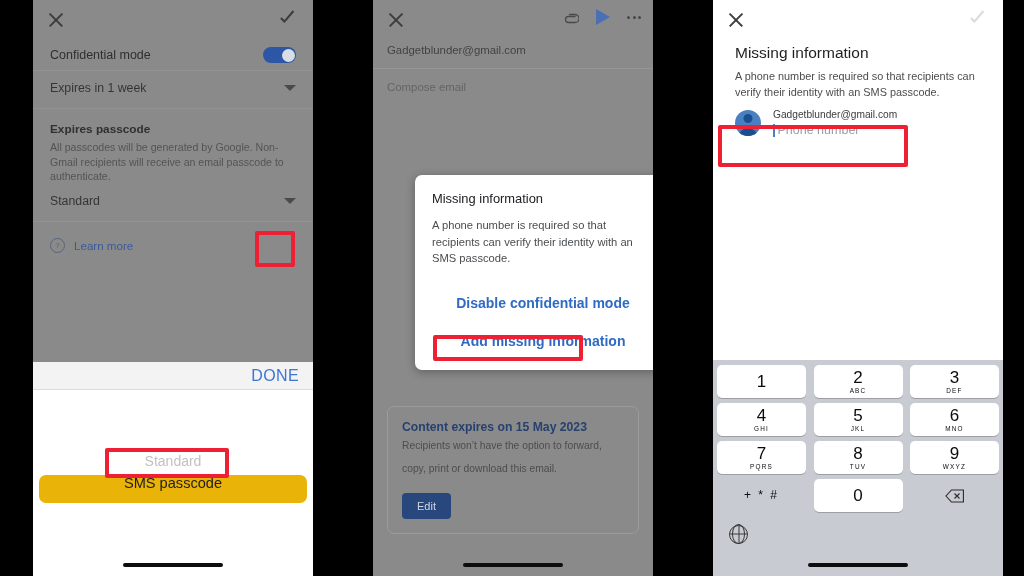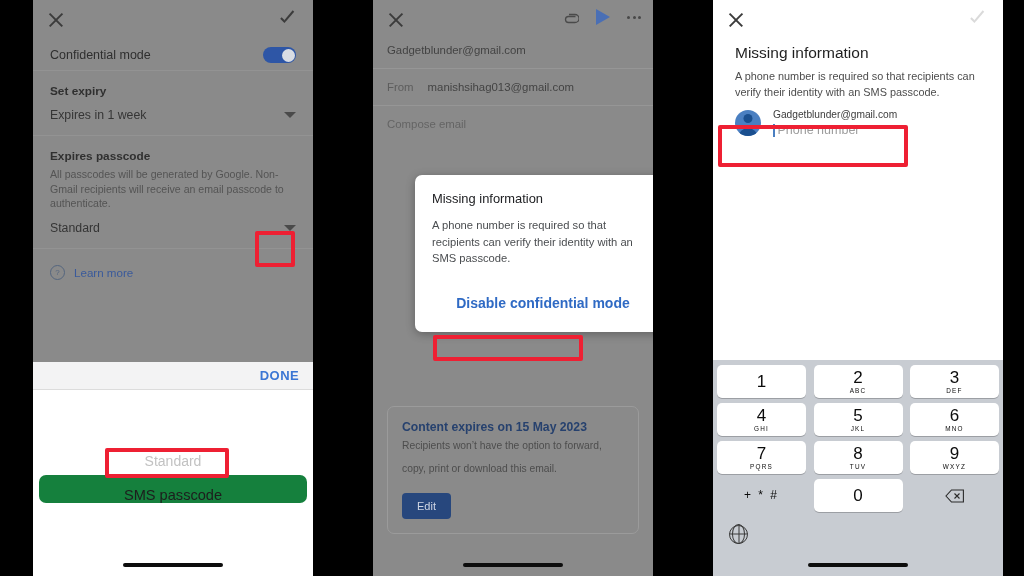--- a/index.html
+++ b/index.html
@@ -41,24 +41,24 @@
   .caret{width:0;height:0;border-left:6px solid transparent;border-right:6px solid transparent;border-top:6px solid #4a4a4a;}
   .sec-desc{font-size:10.6px;line-height:14.5px;color:#545454;padding:4px 17px 0;}
   .learn{display:flex;align-items:center;gap:9px;padding:16px 17px;}
   .ic-help{width:13px;height:13px;border:1.2px solid #54657e;border-radius:50%;position:relative;flex:none;}
   .ic-help span{position:absolute;left:0;right:0;top:1px;text-align:center;font-size:8px;color:#54657e;line-height:11px;}
   .learn-txt{font-size:11.6px;color:#3a5a9b;}
 
   
   .p1-picker{position:absolute;left:0;bottom:0;width:100%;height:214px;background:#fff;}
   .pick-bar{height:27px;background:#f3f3f4;border-bottom:1px solid #dcdcdc;display:flex;align-items:center;justify-content:flex-end;padding-right:14px;}
-  .pick-done{font-size:13px;font-weight:bold;color:#3b76d4;letter-spacing:.4px;}
+  .pick-done{font-size:16px;font-weight:normal;color:#3b76d4;letter-spacing:.4px;}
   .pick-body{position:relative;height:187px;}
   .pick-faded{position:absolute;left:0;right:0;top:63px;text-align:center;font-size:14px;color:#c2c2c2;}
-  .pick-sel{position:absolute;left:6px;right:6px;top:85px;height:28px;background:#15803d;border-radius:7px;display:flex;align-items:flex-end;justify-content:center;}
+  .pick-sel{position:absolute;left:6px;right:6px;top:85px;height:28px;background:#eab308;border-radius:7px;display:flex;align-items:flex-start;justify-content:center;}
   .pick-sel-txt{font-size:14.6px;color:#1d1d1d;}
 
   
   .p2-compose{position:absolute;inset:0;background:#8a8a8a;}
   .p2-topbar{position:relative;height:32px;}
   .p2-icons{position:absolute;right:12px;top:9px;display:flex;align-items:center;gap:17px;}
   .ic-clip{width:16px;height:13px;position:relative;}
   .ic-clip svg{display:block;}
   .ic-send{width:0;height:0;border-top:8px solid transparent;border-bottom:8px solid transparent;border-left:14px solid #4a6fb5;}
   .ic-more{display:flex;gap:2.5px;}
@@ -138,21 +138,20 @@
       </div>
 
       <div class="row row-conf">
         <div class="lbl-conf">Confidential mode</div>
         <div class="toggle">
             <div class="knob"></div>
           </div>
       </div>
       <div class="divider"></div>
 
-      <div class="sec-title">Set expiry</div>
       <div class="sel-row">
         <div class="sel-val">Expires in 1 week</div>
         <div class="caret"></div>
       </div>
       <div class="divider"></div>
 
       <div class="sec-title">Expires passcode</div>
       <div class="sec-desc">All passcodes will be generated by Google. Non-Gmail recipients will receive an email passcode to authenticate.</div>
       <div class="sel-row">
         <div class="sel-val">Standard</div>
@@ -201,42 +200,39 @@
               <i></i>
               <i></i>
               <i></i>
             </div>
         </div>
       </div>
 
       <div class="p2-field">
         <span class="p2-to">Gadgetblunder@gmail.com</span>
       </div>
-      <div class="p2-field">
-        <span class="p2-fromlbl">From</span>
-        <span class="p2-fromval">manishsihag013@gmail.com</span>
-      </div>
       <div class="p2-body">
         <span class="p2-ph">Compose email</span>
       </div>
 
       <div class="exp-card">
         <div class="exp-title">Content expires on 15 May 2023</div>
         <div class="exp-desc">Recipients won’t have the option to forward, copy, print or download this email.</div>
         <div class="exp-btn">Edit</div>
       </div>
 
       <div class="home-ind"></div>
     </div>
 
     <div class="dialog">
       <div class="dlg-title">Missing information</div>
       <div class="dlg-text">A phone number is required so that recipients can verify their identity with an SMS passcode.</div>
       <div class="dlg-actions">
         <div class="dlg-btn">Disable confidential mode</div>
+        <div class="dlg-btn">Add missing information</div>
       </div>
     </div>
 
     <div class="redbox" id="rb-add"></div>
   </div>
 
   <div class="panel" id="panel3">
     <div class="p3-top">
       <div class="p3-bar">
         <div class="ic-close"></div>

